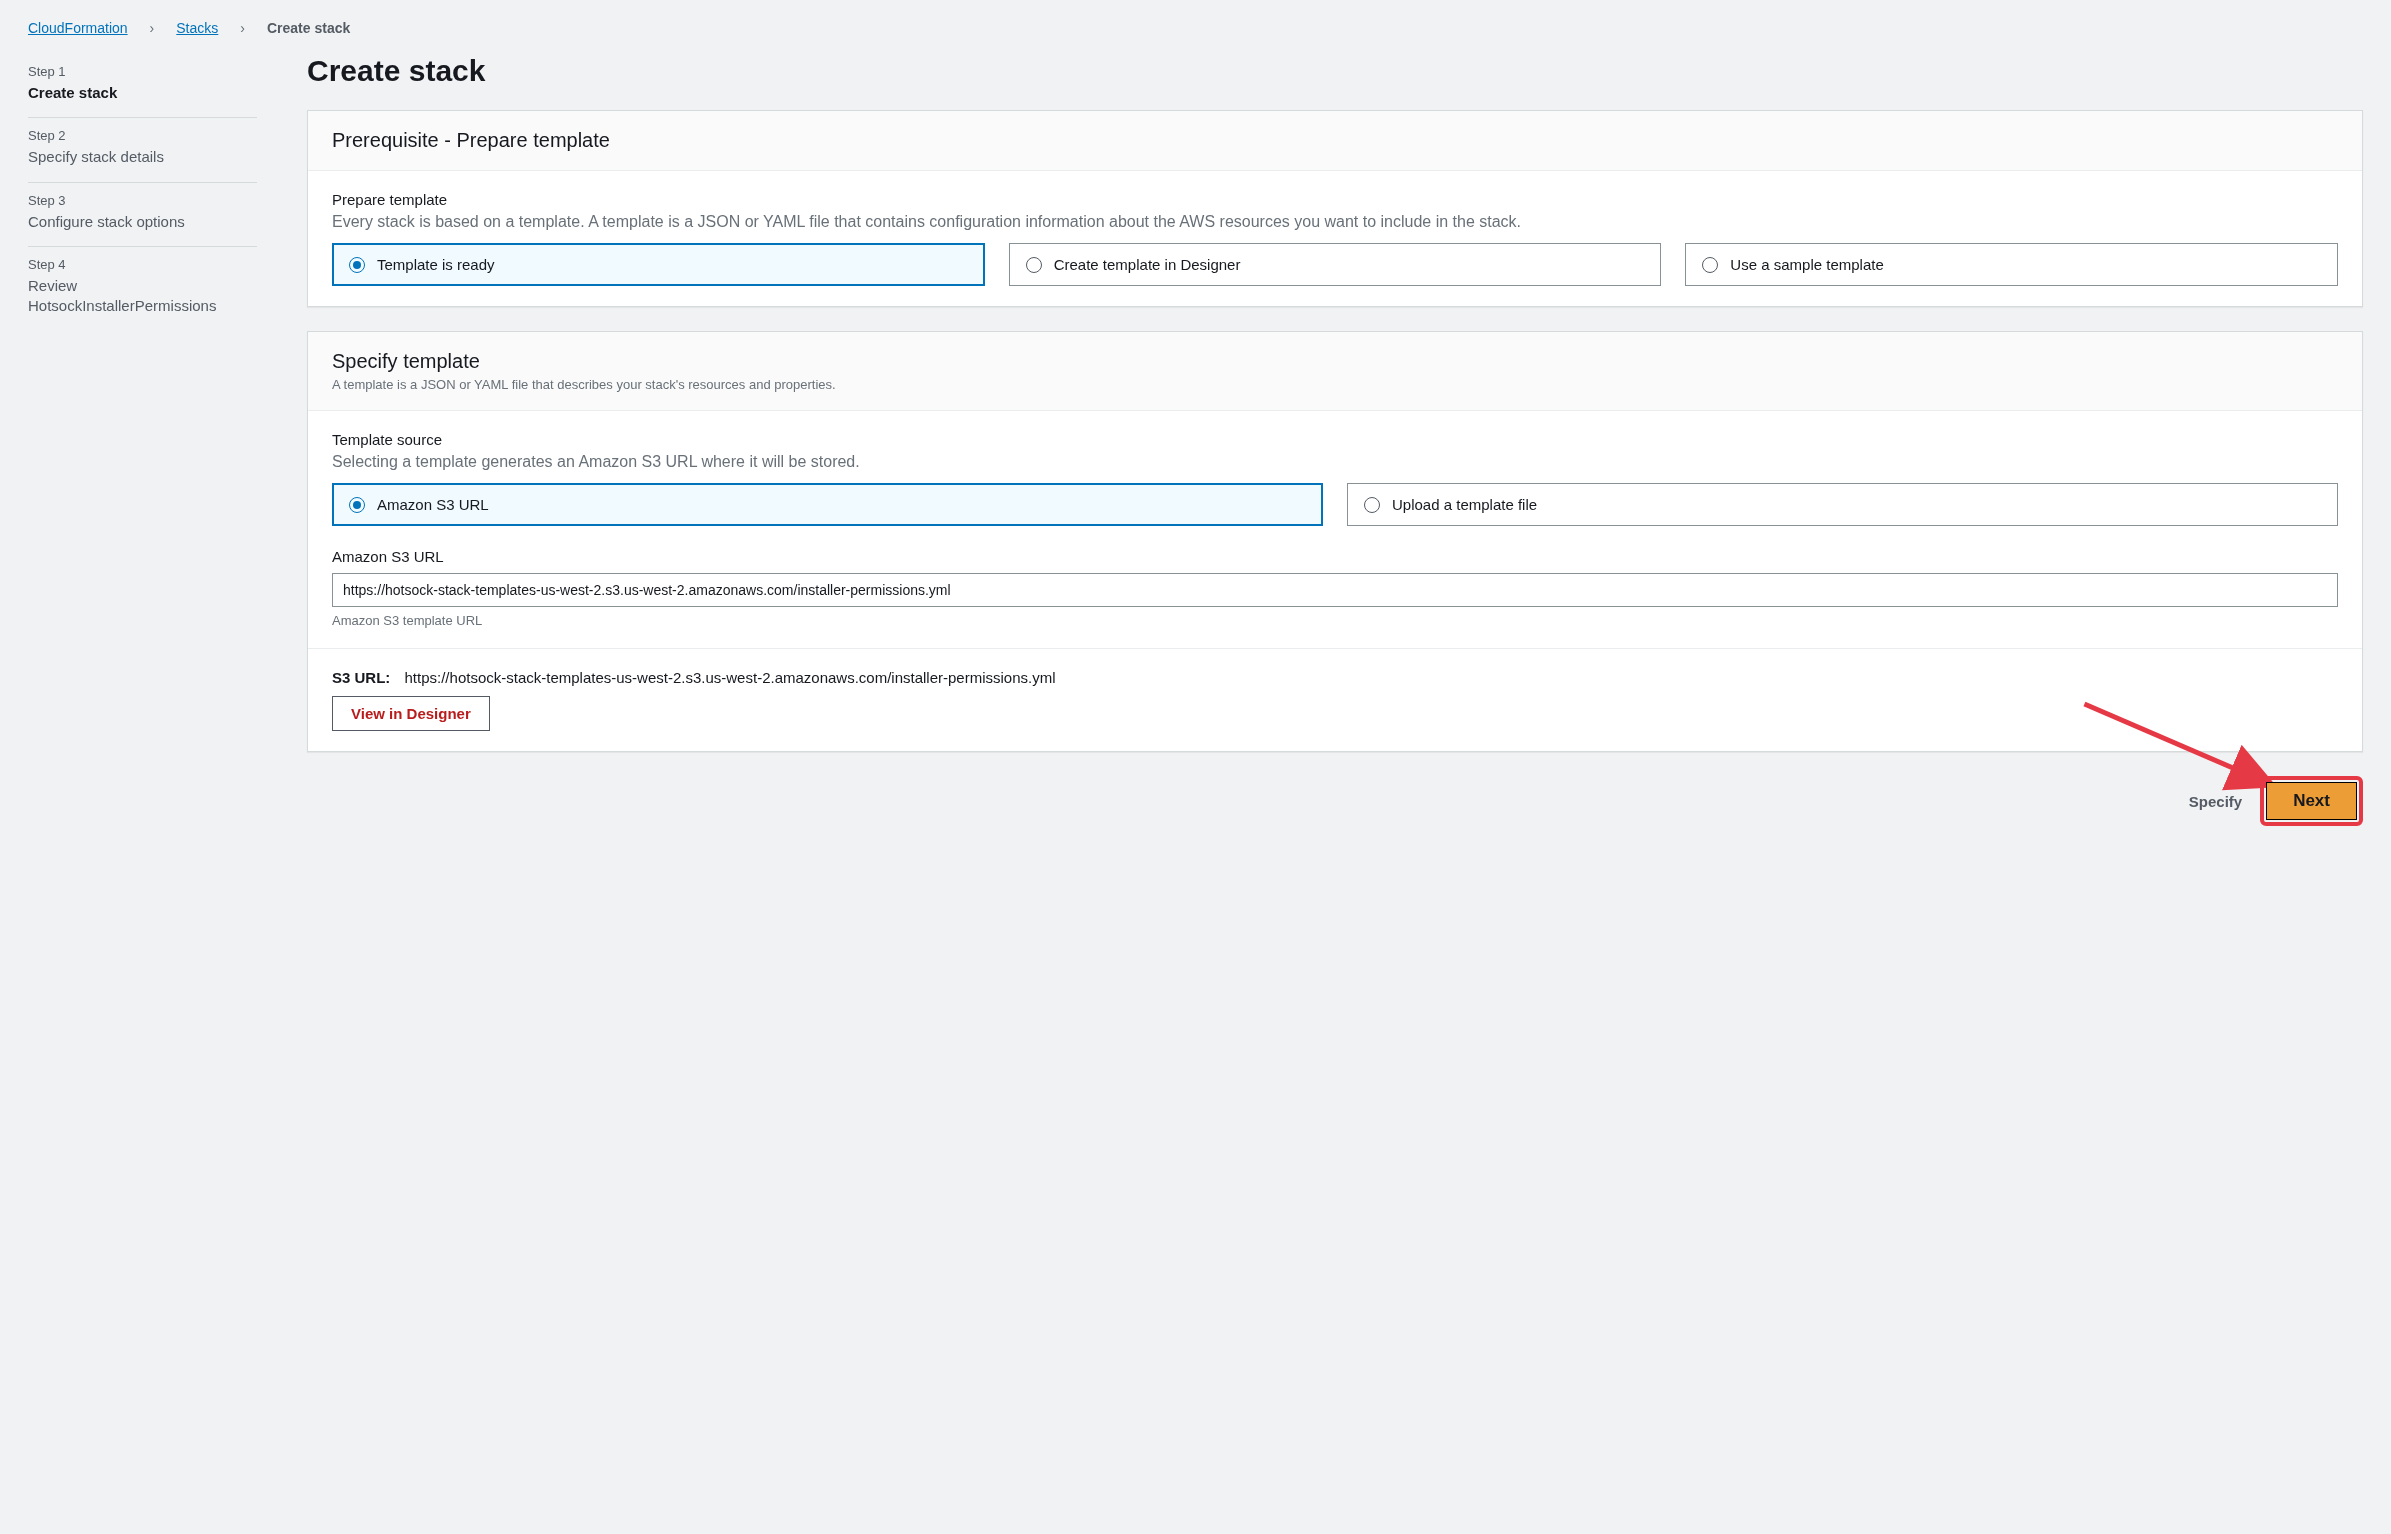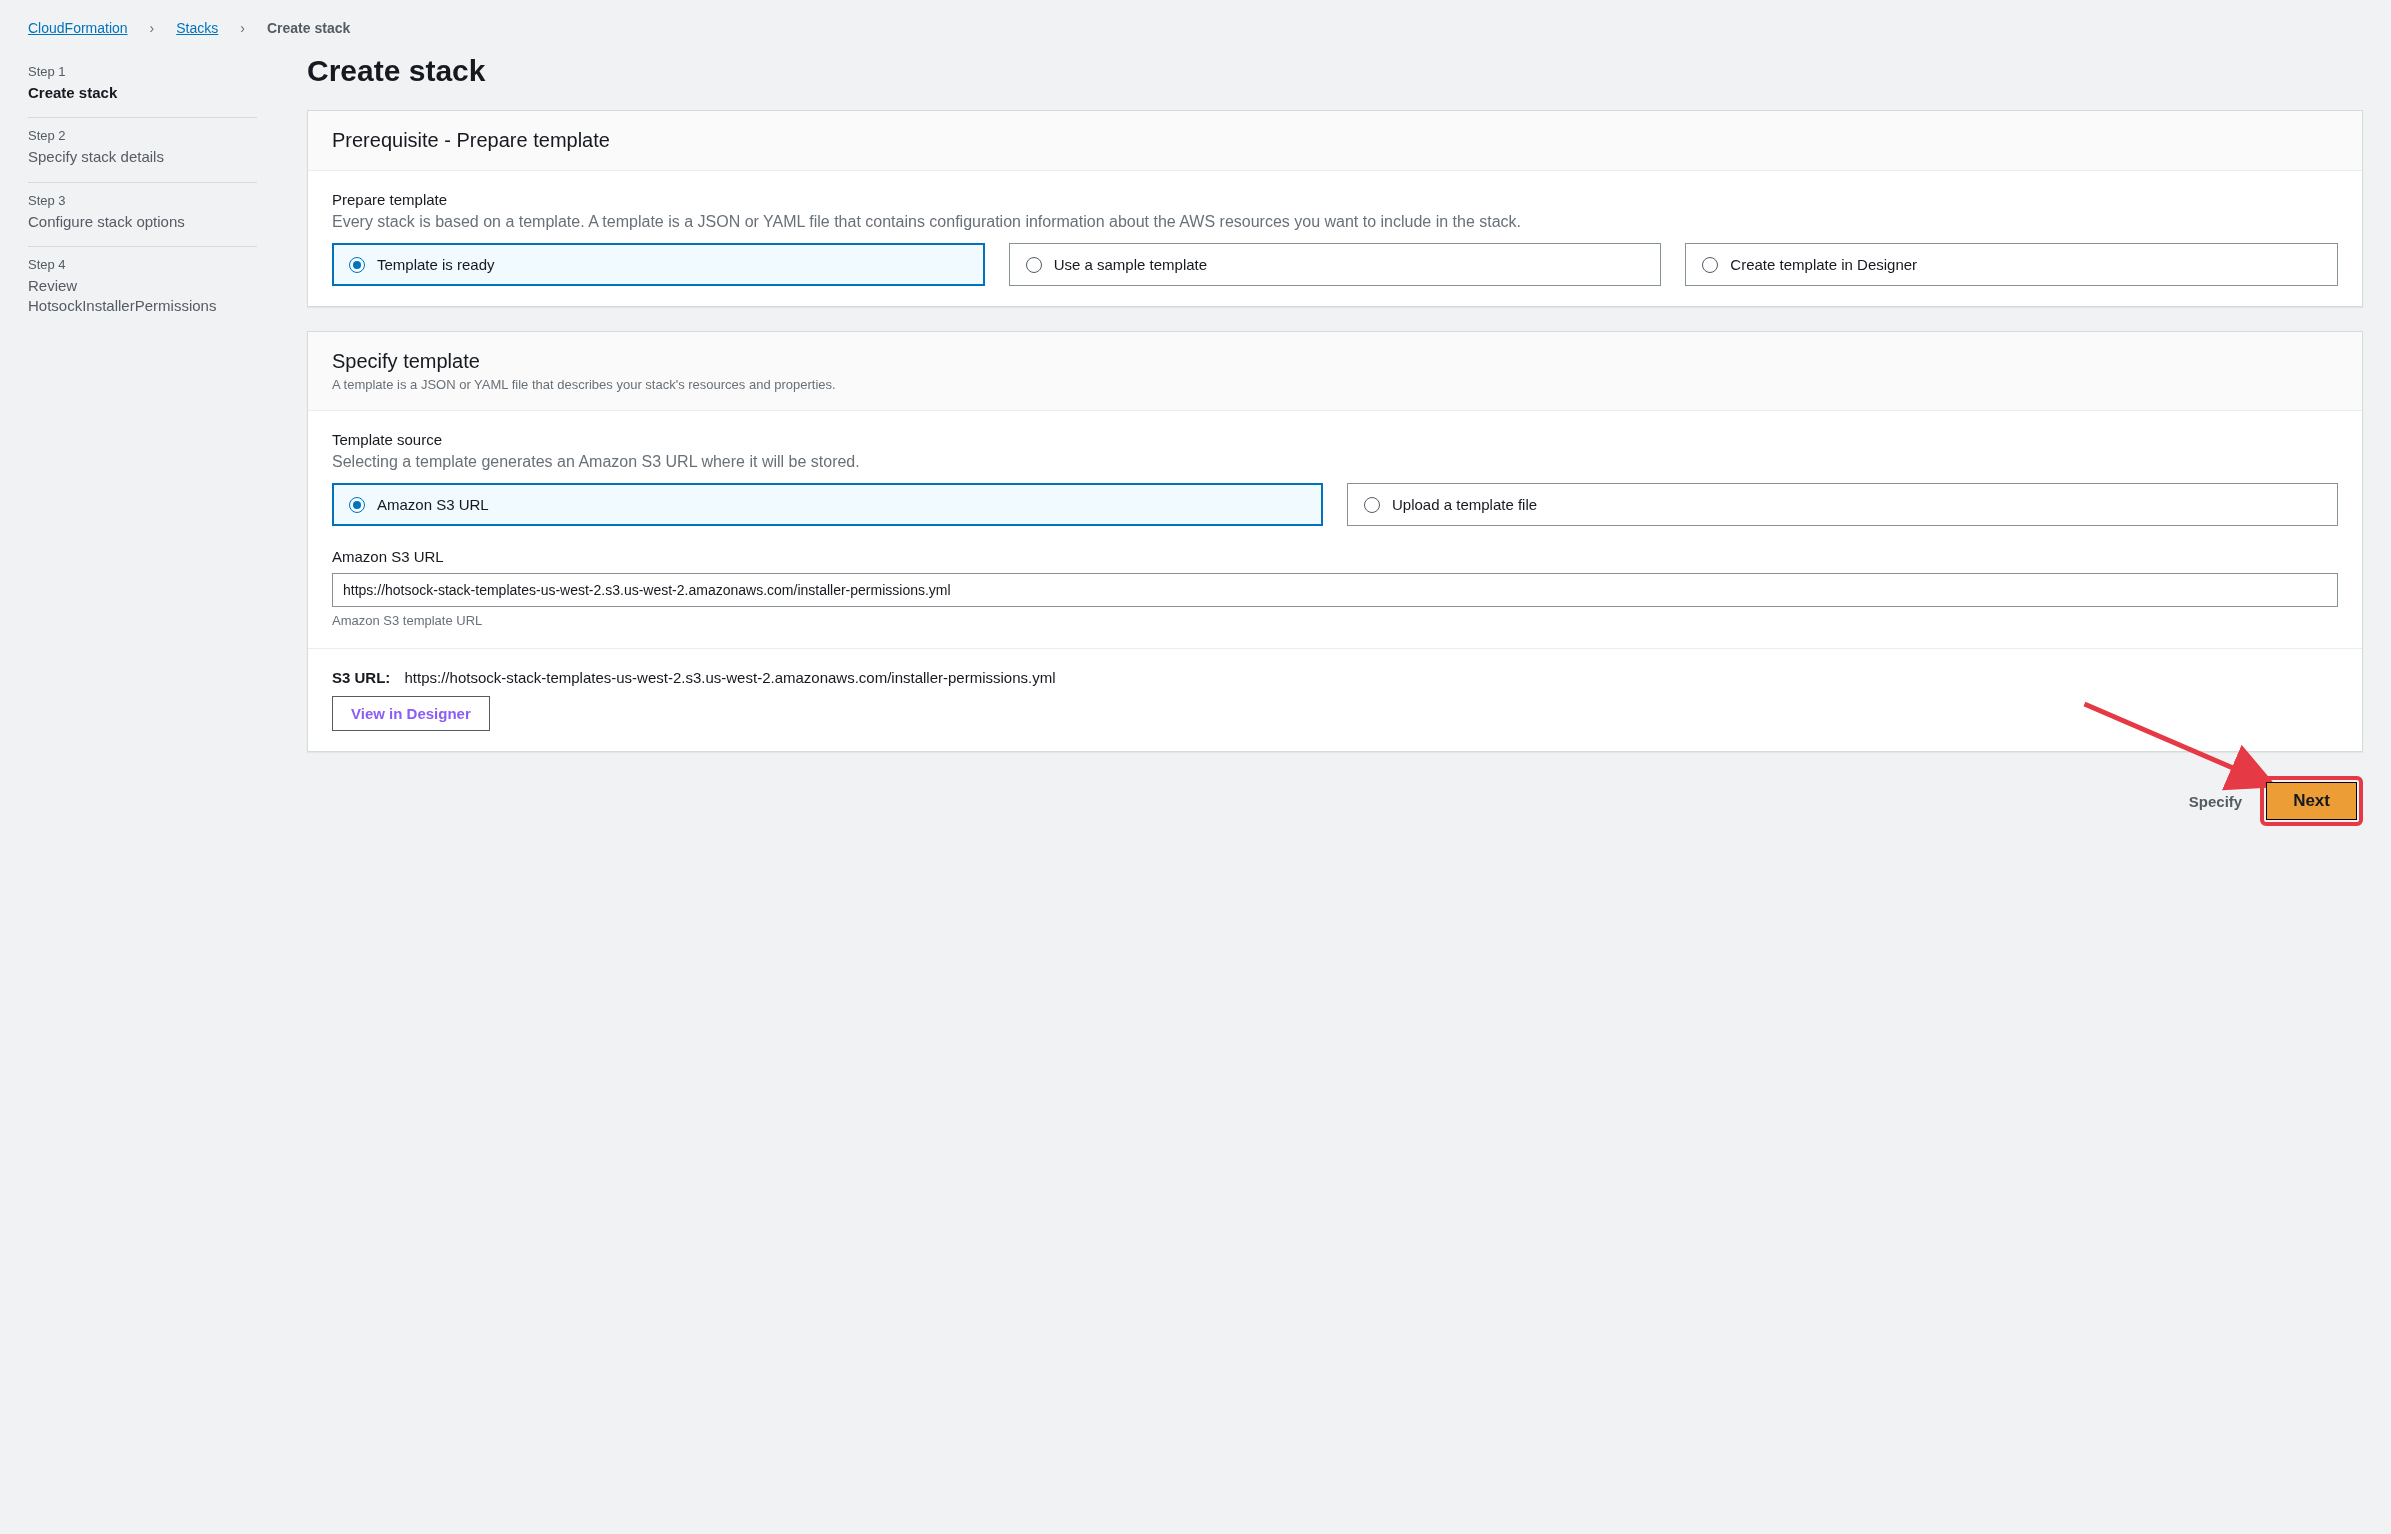--- a/index.html
+++ b/index.html
@@ -173,21 +173,21 @@
     font-weight: 700;
     margin-right: 10px;
   }
   .btn-secondary {
     display: inline-block;
     border: 1px solid #545b64;
     background: #fff;
     padding: 8px 18px;
     font-size: 15px;
     font-weight: 700;
-    color: #8b5cf6;
+    color: #b91c1c;
     cursor: pointer;
   }
   .footer-actions {
     display: flex;
     justify-content: flex-end;
     align-items: center;
     gap: 18px;
     margin-top: 10px;
   }
   .cancel-link {
@@ -263,25 +263,25 @@
         <div class="panel-body">
           <div class="field-label">Prepare template</div>
           <div class="field-hint">Every stack is based on a template. A template is a JSON or YAML file that contains configuration information about the AWS resources you want to include in the stack.</div>
           <div class="tiles three">
             <label class="tile selected">
               <span class="radio"></span>
               <span>Template is ready</span>
             </label>
             <label class="tile">
               <span class="radio"></span>
+              <span>Create template in Designer</span>
+            </label>
+            <label class="tile">
+              <span class="radio"></span>
               <span>Use a sample template</span>
-            </label>
-            <label class="tile">
-              <span class="radio"></span>
-              <span>Create template in Designer</span>
             </label>
           </div>
         </div>
       </div>
 
       <div class="panel">
         <div class="panel-header">
           <h2>Specify template</h2>
           <div class="subtitle">A template is a JSON or YAML file that describes your stack's resources and properties.</div>
         </div>

